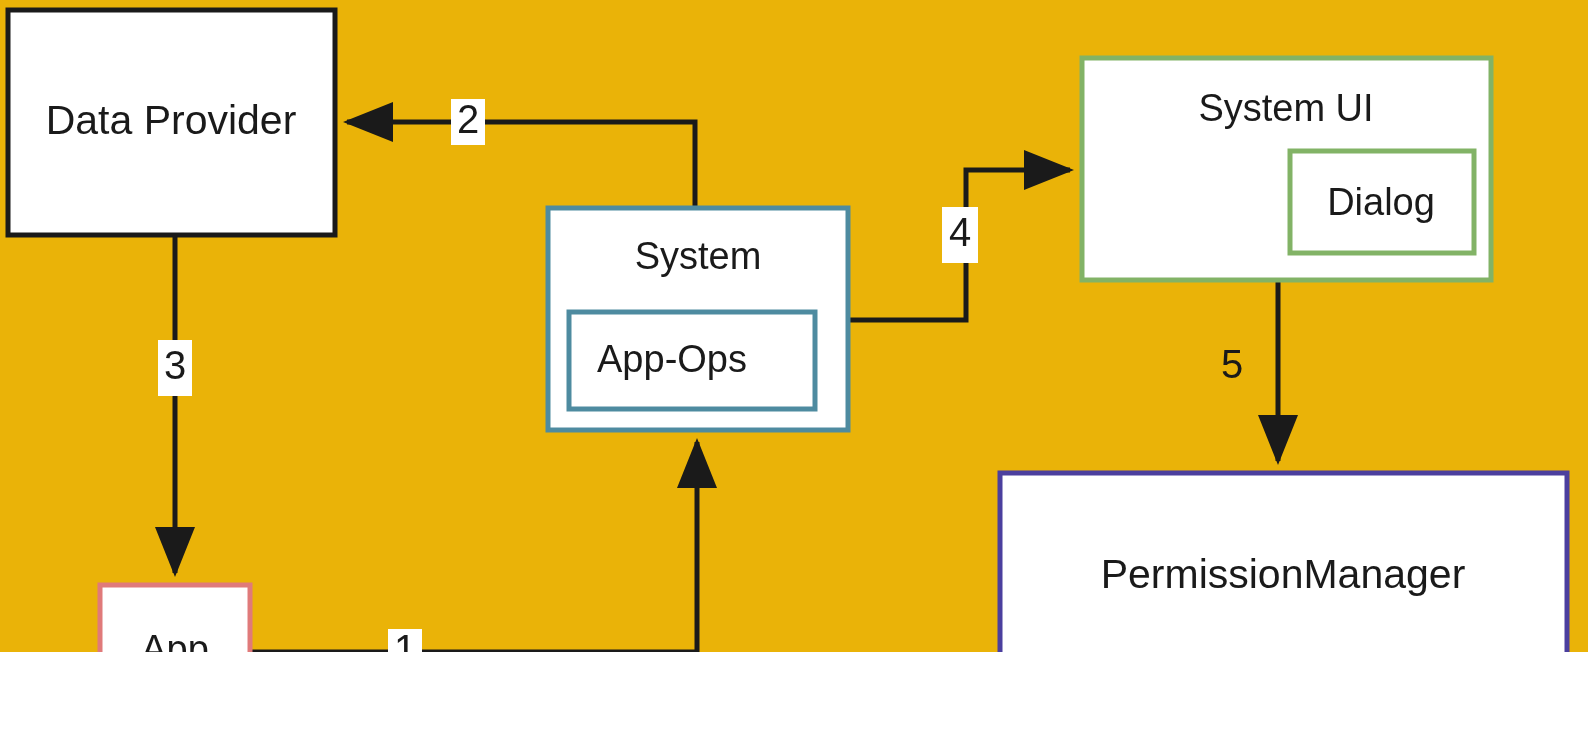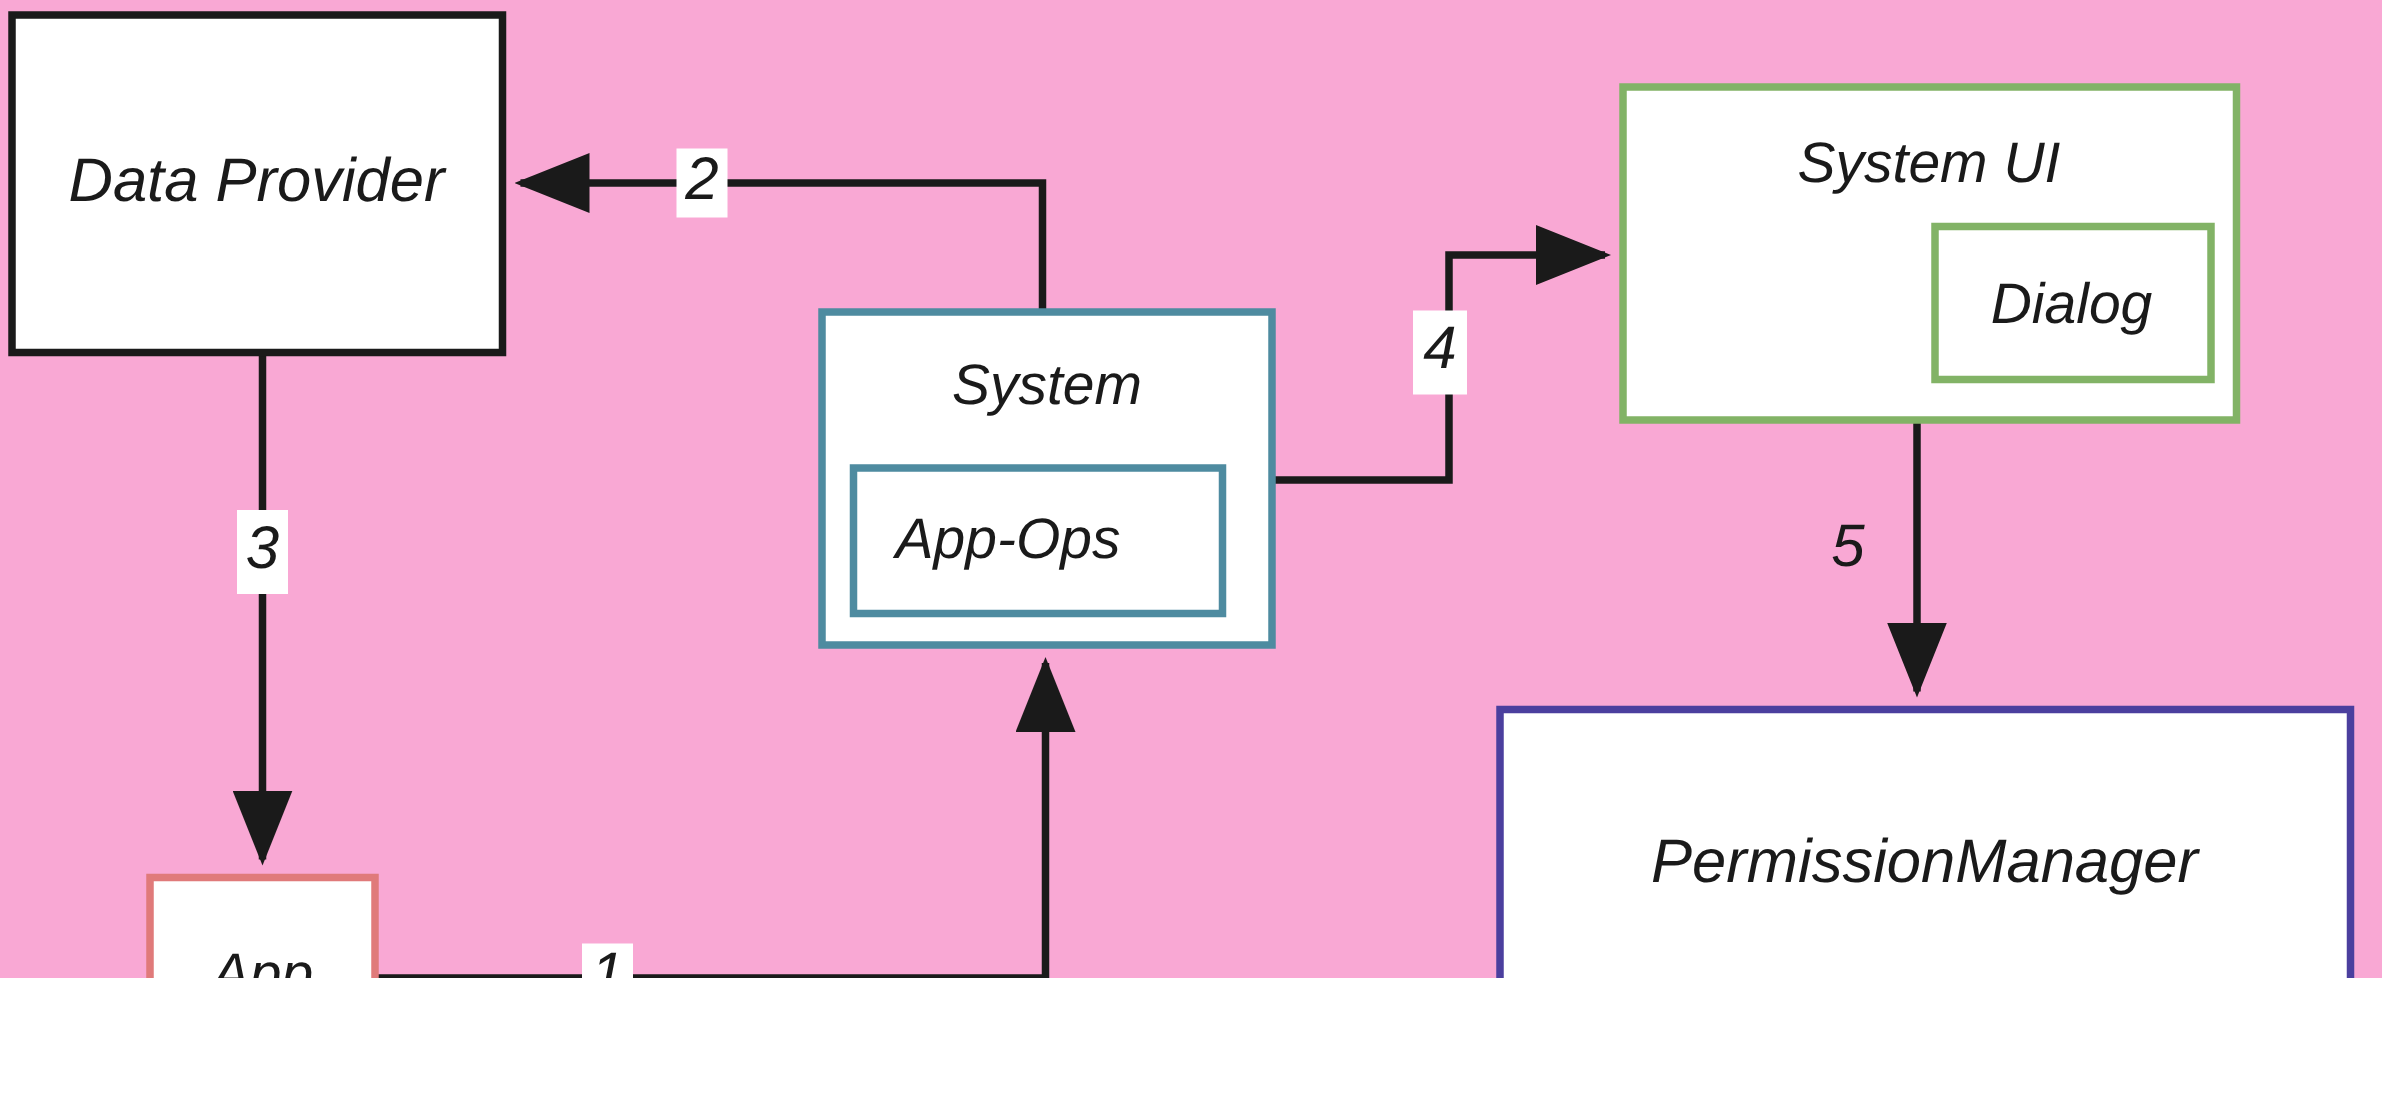--- a/index.html
+++ b/index.html
@@ -4,24 +4,23 @@
 <style>
   html, body {
     margin: 0;
     padding: 0;
     background: #ffffff;
   }
   #canvas {
     position: relative;
     width: 1588px;
     height: 652px;
-    background: #f9a8d4;
+    background: #eab308;
     font-family: "Liberation Sans", sans-serif;
     overflow: hidden;
-    font-style: italic;
   }
   #diagram-svg {
     position: absolute;
     left: 0;
     top: 0;
     width: 1588px;
     height: 740px;
   }
   .node-label {
     font-family: "Liberation Sans", sans-serif;

